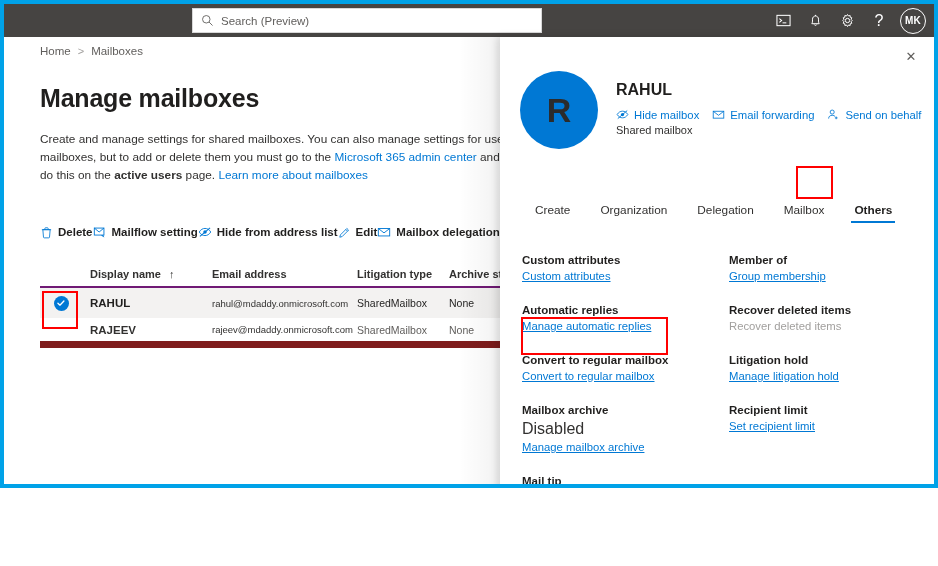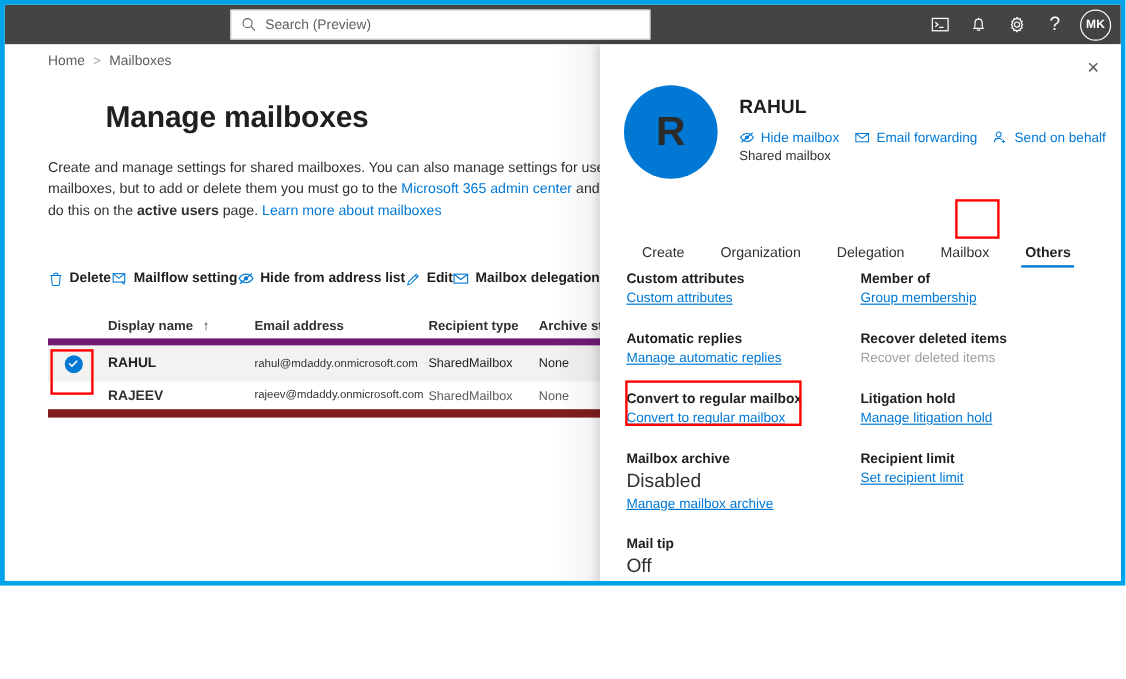--- a/index.html
+++ b/index.html
@@ -66,21 +66,20 @@
     position: absolute; left: 36px; top: 8px;
     font-size: 11.5px; color: #605e5c;
     display: flex; align-items: center; gap: 7px;
   }
   #breadcrumb .sep { color: #a19f9d; font-size: 11px; }
   #breadcrumb .crumb { color: #605e5c; }
   #page-title {
     position: absolute; left: 36px; top: 47px;
     font-size: 25px; font-weight: 700; color: #201f1e;
     letter-spacing: -0.2px;
-    margin-left: 48px;
   }
   #page-desc {
     position: absolute; left: 36px; top: 93px;
     width: 470px;
     font-size: 11.8px; line-height: 18px; color: #323130;
   }
   #page-desc a, .lnk { color: #0078d4; text-decoration: none; }
   #page-desc b { font-weight: 700; }
   
   #commandbar {
@@ -91,21 +90,21 @@
   }
   .cmd {
     display: flex; align-items: center; gap: 5px;
     font-size: 11.5px; color: #201f1e; font-weight: 600;
   }
   .cmd .gl { display: flex; align-items: center; color: #0078d4; }
   
   #tbl { position: absolute; left: 36px; top: 225px; width: 475px; }
   #tbl .hdr {
     display: flex; align-items: center; height: 26px;
-    border-bottom: 6px solid #701a75;
+    border-bottom: 2px solid #701a75;
     font-size: 11px; font-weight: 700; color: #323130;
   }
   #tbl .row {
     display: flex; align-items: center; height: 30px;
     font-size: 11.5px; color: #323130;
   }
   #tbl .row.sel { background: #f3f2f1; font-weight: 700; color:#201f1e; }
   #tbl .row.last { border-bottom: 7px solid #7f1d1d; }
   .c-chk  { width: 42px; flex: 0 0 42px; display:flex; align-items:center; justify-content:center; }
   .c-name { width: 130px; flex: 0 0 130px; padding-left: 8px; }
@@ -173,25 +172,25 @@
     content: ""; position: absolute;
     left: 12px; right: 12px; bottom: 3px; height: 2px; background: #0078d4;
   }
   #tab-highlight {
     position: absolute; left: 792px; top: 162px;
     width: 37px; height: 33px;
     border: 2px solid #ff0000; pointer-events: none;
   }
   
   #settings {
-    position: absolute; left: 22px; top: 190px;
+    position: absolute; left: 22px; top: 217px;
     width: 400px;
     display: grid;
     grid-template-columns: 195px 195px;
-    column-gap: 0px;
+    column-gap: 12px;
   }
   .sect { margin-bottom: 22px; }
   .sect .st { font-size: 11.5px; font-weight: 700; color: #201f1e; margin-bottom: 4px; }
   .sect .sv { font-size: 16px; color: #323130; margin-bottom: 3px; }
   .sect .sl { font-size: 11.3px; color: #0078d4; display:block; }
   .sect .sl.disabled { color: #a19f9d; }
   #convert-highlight {
     position: absolute; left: 517px; top: 313px;
     width: 147px; height: 38px;
     border: 2px solid #ff0000; pointer-events: none;
@@ -323,21 +322,21 @@
     </div>
 
     <div id="tbl">
       <div class="hdr">
         <div class="c-chk"></div>
         <div class="c-name">
           <span>Display name</span>
           <span style="margin-left:5px;font-weight:400;">↑</span>
         </div>
         <div class="c-mail" style="font-weight:700;font-size:11px;">Email address</div>
-        <div class="c-type" style="font-weight:700;font-size:11px;">Recipient type</div>
+        <div class="c-type" style="font-weight:700;font-size:11px;">Litigation type</div>
         <div class="c-arch" style="font-weight:700;font-size:11px;">Archive sta</div>
       </div>
 
       <div class="row sel">
         <div class="c-chk">
           <span class="check-circle">
             <svg width="10" height="10" viewBox="0 0 12 12">
               <polyline points="2.3,6.2 4.7,8.6 9.5,3.6" fill="none" stroke="#ffffff" stroke-width="1.6" stroke-linecap="round" stroke-linejoin="round"></polyline>
             </svg>
           </span>

